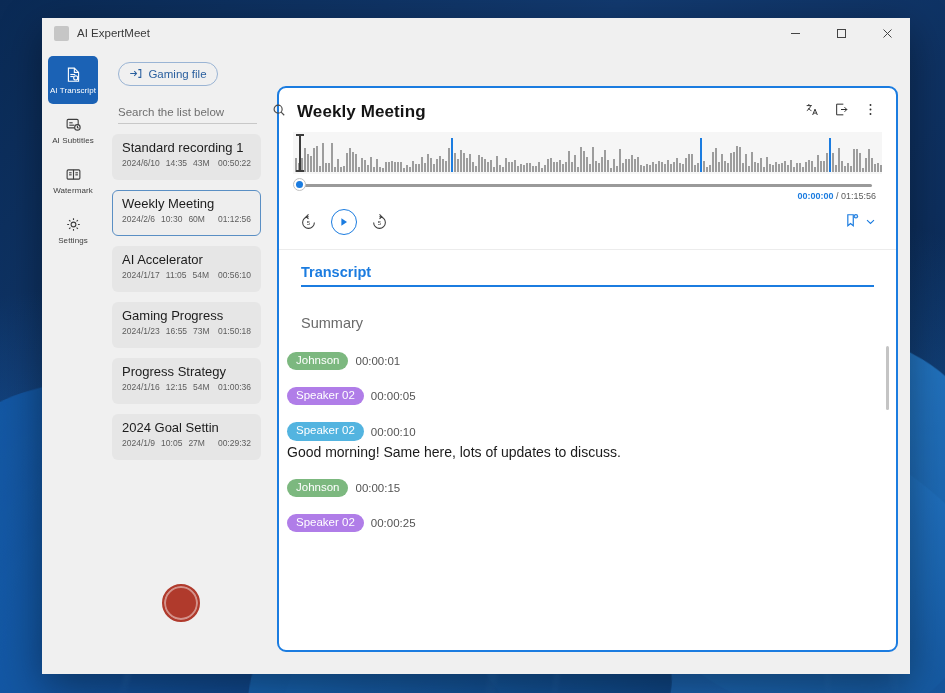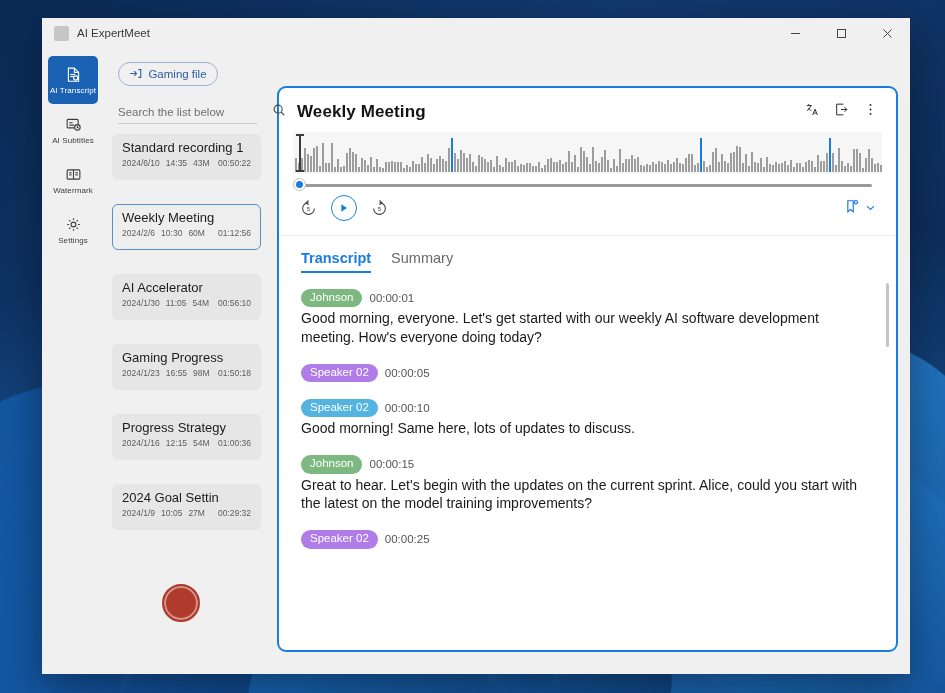--- a/index.html
+++ b/index.html
@@ -147,21 +147,21 @@
     display: flex; align-items: center;
   }
   #search-input {
     flex: 1 1 auto;
     border: 0; outline: 0; background: transparent;
     font-size: 11.5px;
     color: #4a4a4a;
     font-family: "Liberation Sans", sans-serif;
   }
   #search-input::placeholder { color: #6f6f6f; }
-  #file-list { display: flex; flex-direction: column; gap: 24px; padding: 0 2px; }
+  #file-list { display: flex; flex-direction: column; gap: 10px; padding: 0 2px; }
   .file-item {
     height: 46px;
     border-radius: 6px;
     background: #e6e6e6;
     padding: 5px 9px 0 9px;
     border: 1px solid transparent;
   }
   .file-item.selected {
     background: #eeeeee;
     border: 1px solid #5a8fc4;
@@ -280,42 +280,43 @@
     border: 1.6px solid #1b7ce0;
     display: flex; align-items: center; justify-content: center;
     color: #1b7ce0;
   }
   #bookmark-group {
     margin-left: auto; display: flex; align-items: center; gap: 4px; color: #1b7ce0;
   }
 
   
   #tabs-row {
-    display: flex; gap: 20px;
+    display: flex; gap: 28px;
     padding: 14px 22px 0 22px;
     border-top: 1px solid #ececec;
     margin-top: 14px;
+    flex-direction: column;
   }
   .tab {
     font-size: 14.5px;
     color: #6a6a6a;
     padding-bottom: 5px;
   }
   .tab.active {
     color: #1b7ce0;
     font-weight: bold;
     border-bottom: 2px solid #1b7ce0;
   }
 
   
   #transcript-scroll {
     flex: 1 1 auto;
     min-height: 0;
     overflow: hidden;
-    padding: 16px 30px 10px 22px;
+    padding: 16px 30px 10px 8px;
     position: relative;
   }
   .entry { margin-bottom: 17px; }
   .entry-head { display: flex; align-items: center; gap: 7px; margin-bottom: 2px; }
   .speaker-badge {
     font-size: 11.5px;
     color: #ffffff;
     padding: 2px 9px 3px 9px;
     border-radius: 10px;
     line-height: 1.15;
@@ -472,34 +473,34 @@
                 <span>10:30</span>
                 <span>60M</span>
               </span>
               <span class="m-dur">01:12:56</span>
             </div>
           </div>
           <div class="file-item">
             <div class="file-title">AI Accelerator</div>
             <div class="file-meta">
               <span class="m-left">
-                <span>2024/1/30</span>
+                <span>2024/1/17</span>
                 <span>11:05</span>
                 <span>54M</span>
               </span>
               <span class="m-dur">00:56:10</span>
             </div>
           </div>
           <div class="file-item">
             <div class="file-title">Gaming Progress</div>
             <div class="file-meta">
               <span class="m-left">
                 <span>2024/1/23</span>
                 <span>16:55</span>
-                <span>98M</span>
+                <span>73M</span>
               </span>
               <span class="m-dur">01:50:18</span>
             </div>
           </div>
           <div class="file-item">
             <div class="file-title">Progress Strategy</div>
             <div class="file-meta">
               <span class="m-left">
                 <span>2024/1/16</span>
                 <span>12:15</span>
@@ -752,20 +753,23 @@
               <div class="wbar" style="height: 8.1px;"></div>
               <div class="wbar" style="height: 8.7px;"></div>
               <div class="wbar" style="height: 7.2px;"></div>
             </div>
 
           <div id="seek-row">
             <div id="seek-track"></div>
             <div id="seek-knob" style="left: calc(0%);"></div>
           </div>
 
+          <div id="time-display">
+            <span id="time-current">00:00:00</span><span> / </span><span>01:15:56</span>
+          </div>
 
           <div id="controls-row">
             <span class="ctrl">
               <svg width="19" height="19" viewBox="0 0 22 22" fill="none" stroke="currentColor" stroke-width="1.2">
                 <path d="M11 4.2a6.8 6.8 0 1 0 6.8 6.8"></path>
                 <path d="M11 1.6L8.3 4.2 11 6.8"></path>
                 <text x="11" y="14" font-size="7" fill="currentColor" stroke="none" text-anchor="middle" font-family="Liberation Sans">5</text>
               </svg>
             </span>
             <span id="play-button">
@@ -806,41 +810,39 @@
           </div>
         </div>
 
         <div id="transcript-scroll">
           <div id="transcript-entries">
               <div class="entry">
                 <div class="entry-head">
                   <span class="speaker-badge" style="background:#7cb87f">Johnson</span>
                   <span class="entry-time">00:00:01</span>
                 </div>
-                <div class="entry-text">Good morning, everyone. Let's get started with our weekly AI software development meeting. How's everyone doing today?</div>
               </div>
               <div class="entry">
                 <div class="entry-head">
                   <span class="speaker-badge" style="background:#b07de8">Speaker 02</span>
                   <span class="entry-time">00:00:05</span>
                 </div>
               </div>
               <div class="entry">
                 <div class="entry-head">
                   <span class="speaker-badge" style="background:#53b4e0">Speaker 02</span>
                   <span class="entry-time">00:00:10</span>
                 </div>
                 <div class="entry-text">Good morning! Same here, lots of updates to discuss.</div>
               </div>
               <div class="entry">
                 <div class="entry-head">
                   <span class="speaker-badge" style="background:#7cb87f">Johnson</span>
                   <span class="entry-time">00:00:15</span>
                 </div>
-                <div class="entry-text">Great to hear. Let's begin with the updates on the current sprint. Alice, could you start with the latest on the model training improvements?</div>
               </div>
               <div class="entry">
                 <div class="entry-head">
                   <span class="speaker-badge" style="background:#b07de8">Speaker 02</span>
                   <span class="entry-time">00:00:25</span>
                 </div>
               </div>
             </div>
           <div id="transcript-scrollbar"></div>
         </div>

